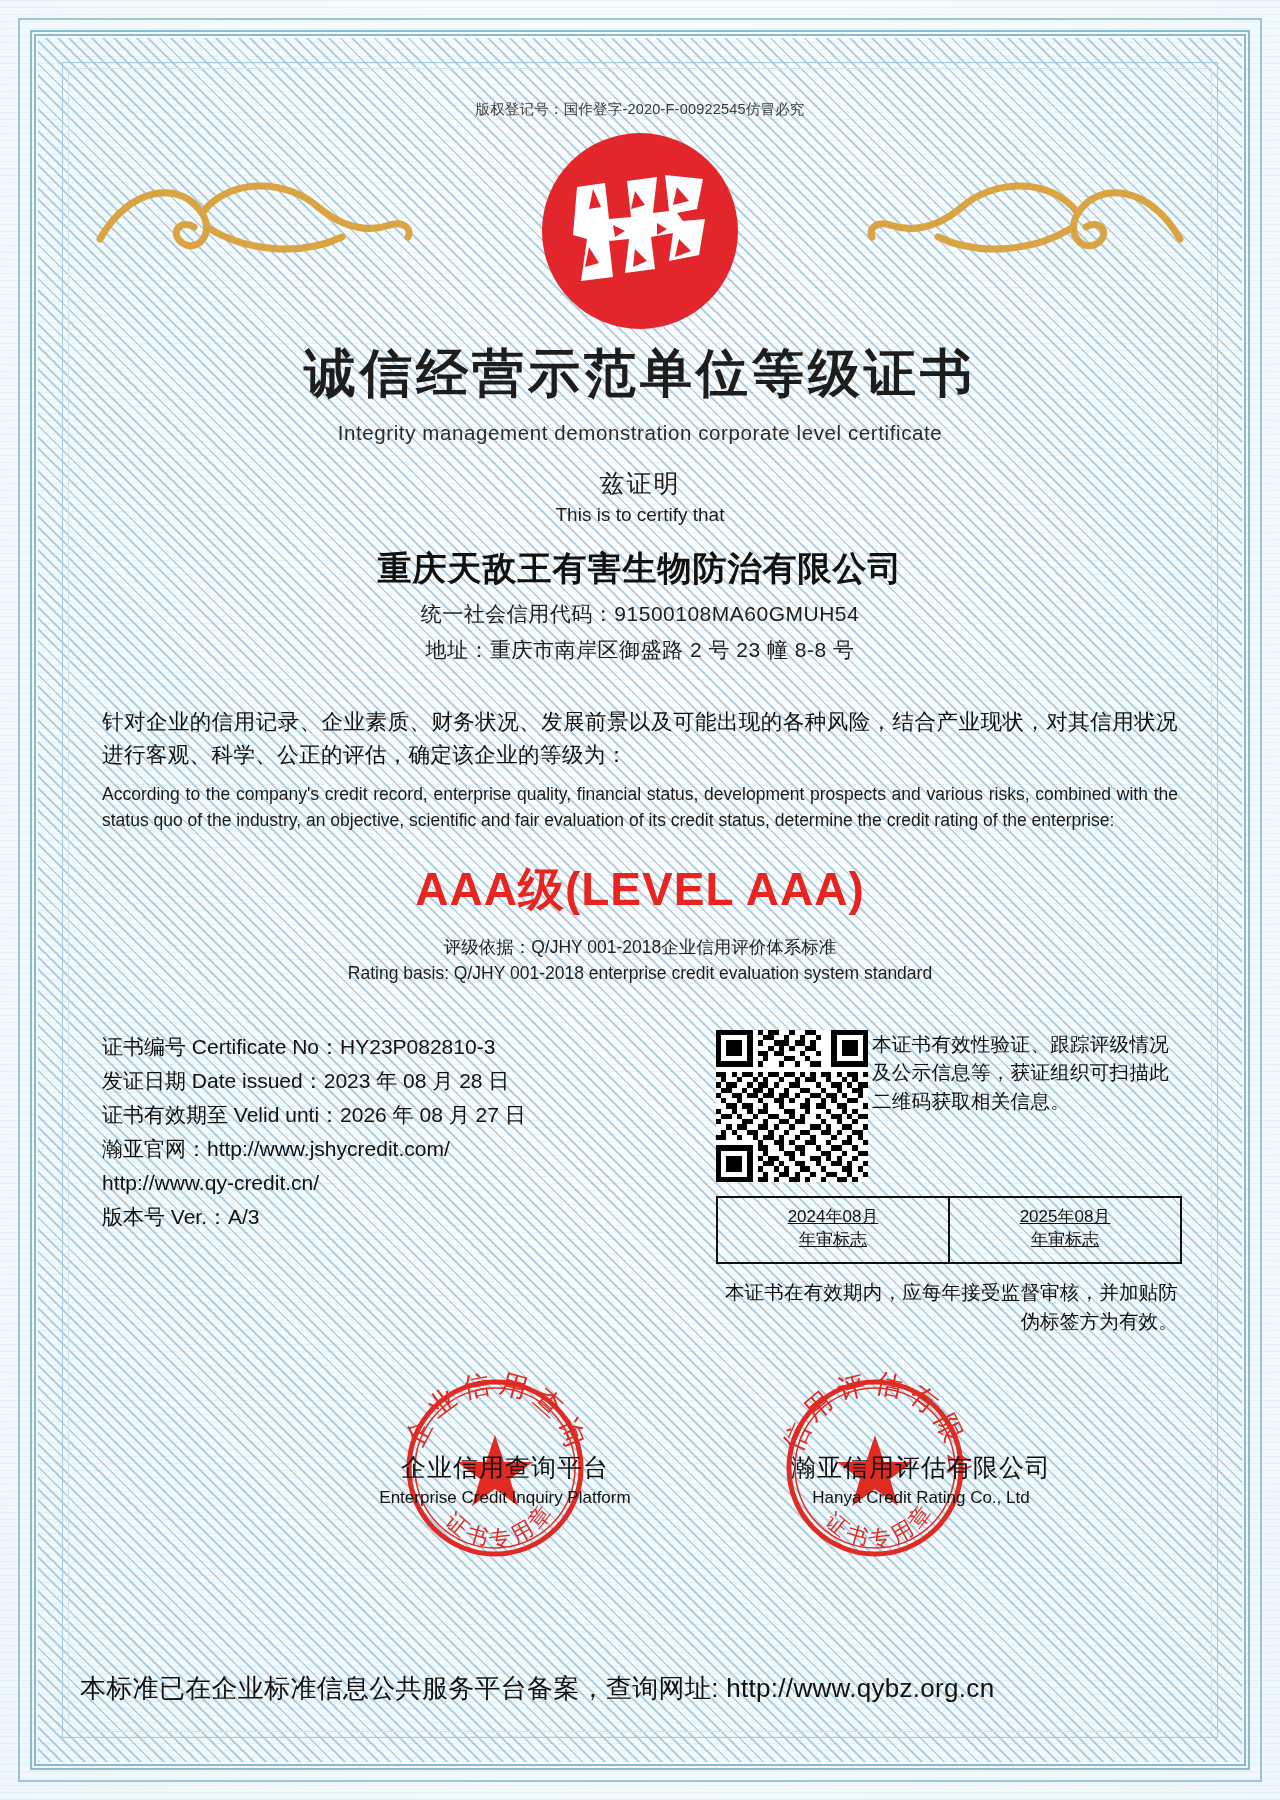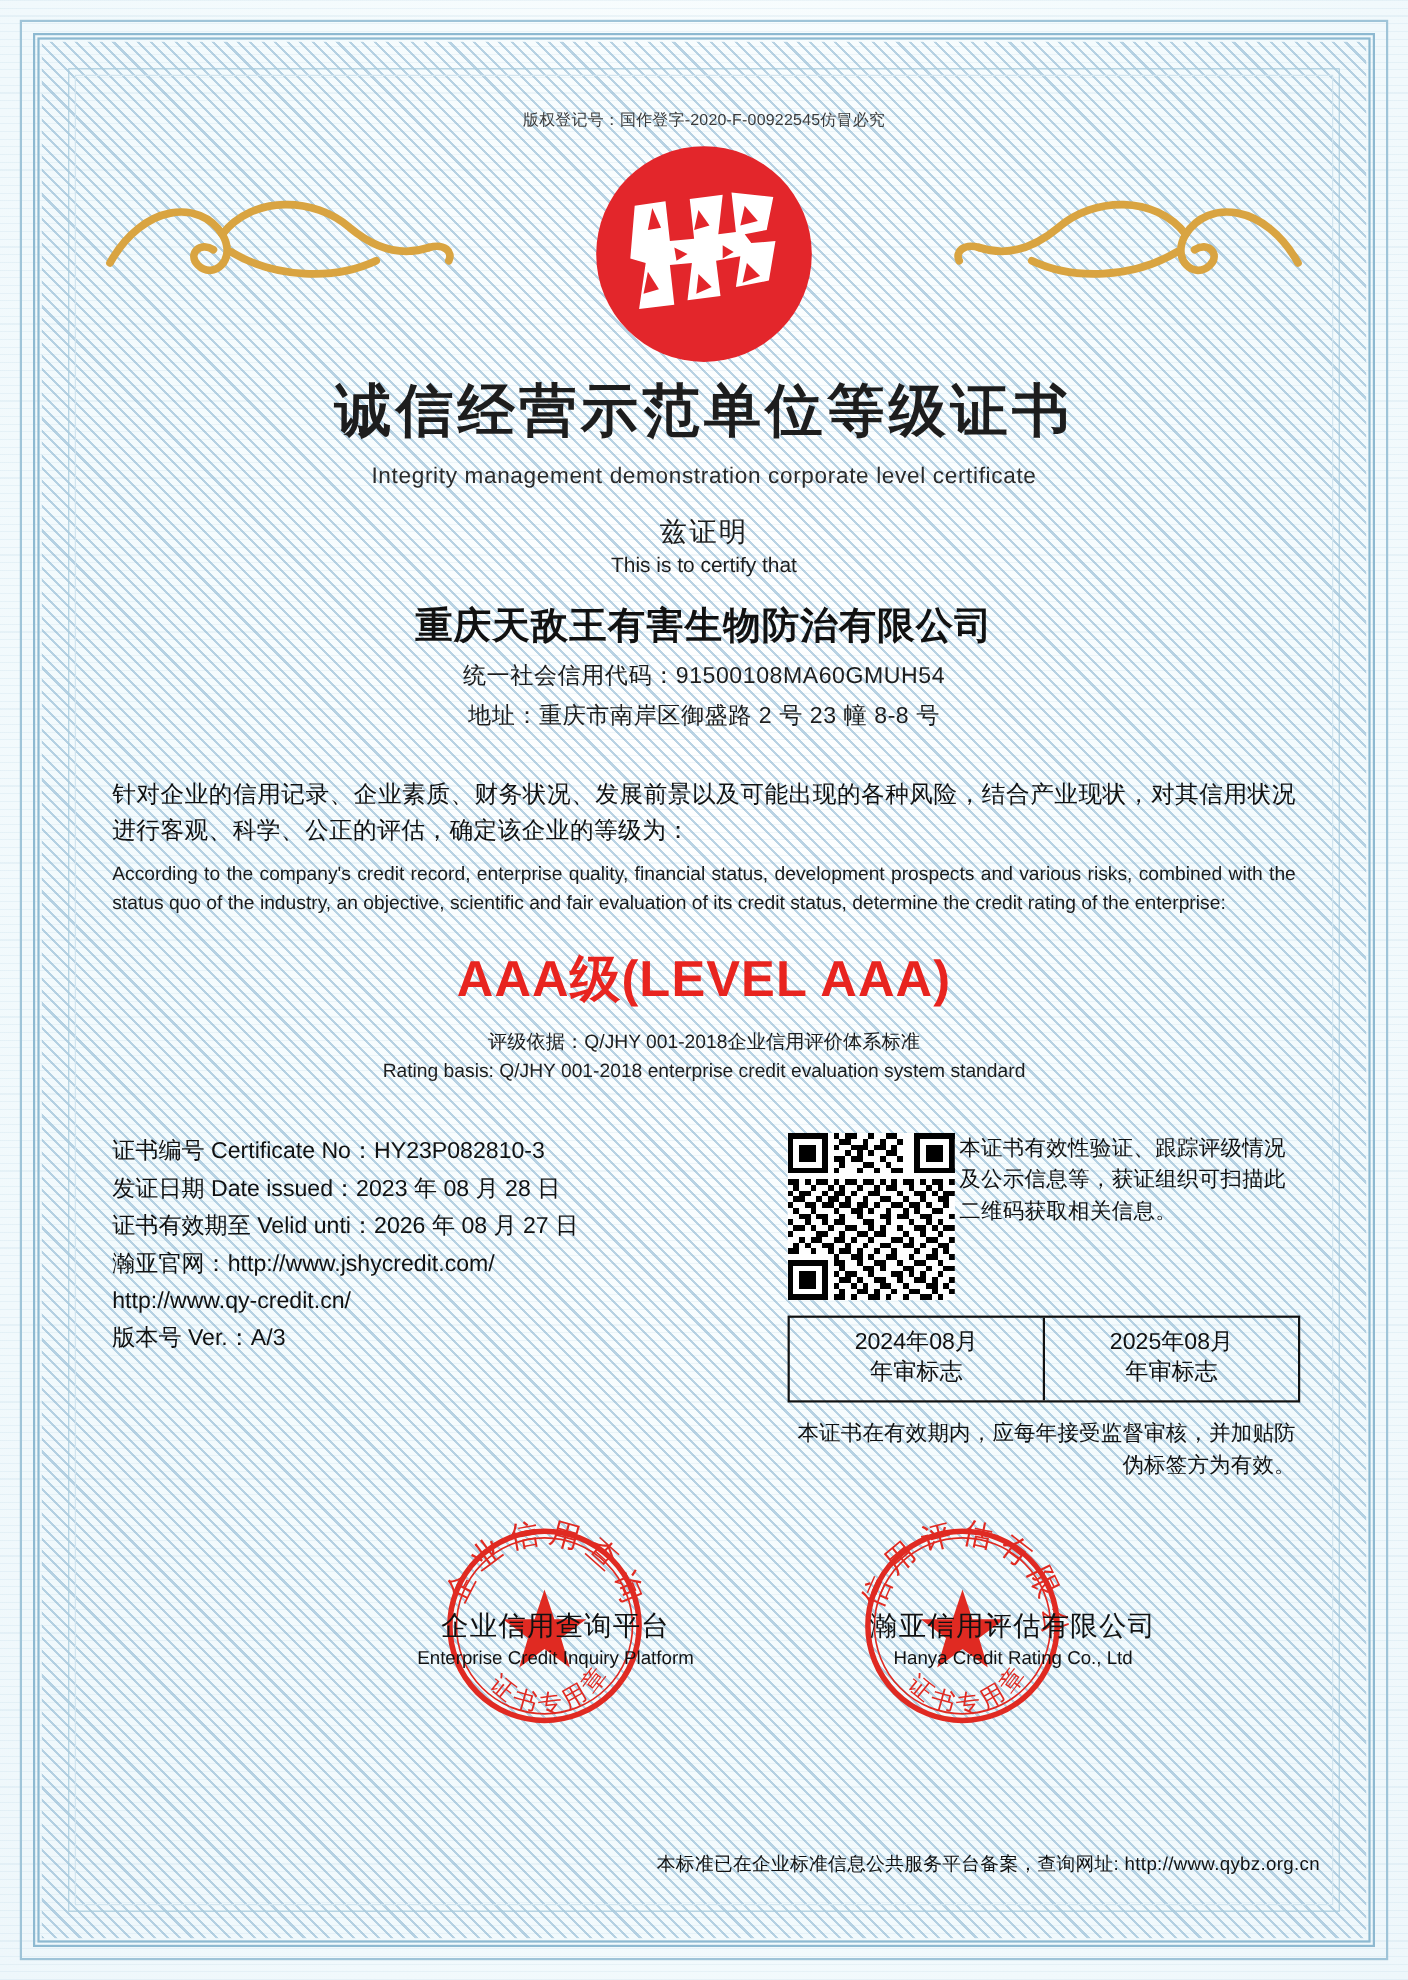--- a/index.html
+++ b/index.html
@@ -192,23 +192,24 @@
   .stamp-boxes{
     display:flex;
     margin-top:14px;
     border:2px solid #111;
     width:100%;
   }
   .stamp-box{
     flex:1;
     text-align:center;
     padding:8px 0 10px;
-    font-size:21px;
+    font-size:17px;
     color:#111;
     line-height:1.35;
+    text-decoration:underline;
   }
   .stamp-box + .stamp-box{border-left:2px solid #111;}
   .annual-note{
     margin-top:14px;
     font-size:19.5px;
     color:#111;
     line-height:1.5;
     text-align:right;
     letter-spacing:.2px;
   }
@@ -236,22 +237,22 @@
   }
   .seal-caption .cap-en{
     font-size:17px;color:#111;margin-top:4px;
   }
   .cap-one{left:245px;}
   .cap-two{left:661px;}
 
   .footer{
     position:absolute;
     left:0;right:0;bottom:14px;
-    text-align:right;
-    font-size:17px;
+    text-align:left;
+    font-size:26px;
     color:#111;
     letter-spacing:.3px;
   }
 </style>
 </head>
 <body>
 
 <div class="sheet">
   <div class="frame-outer"></div>
   <div class="frame-mid"></div>

